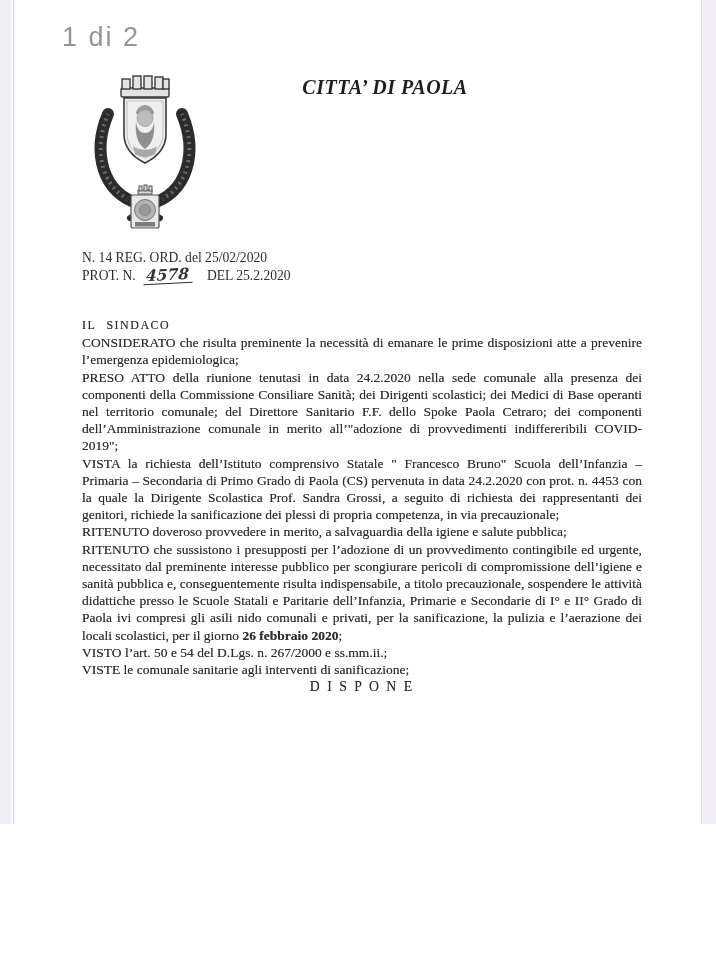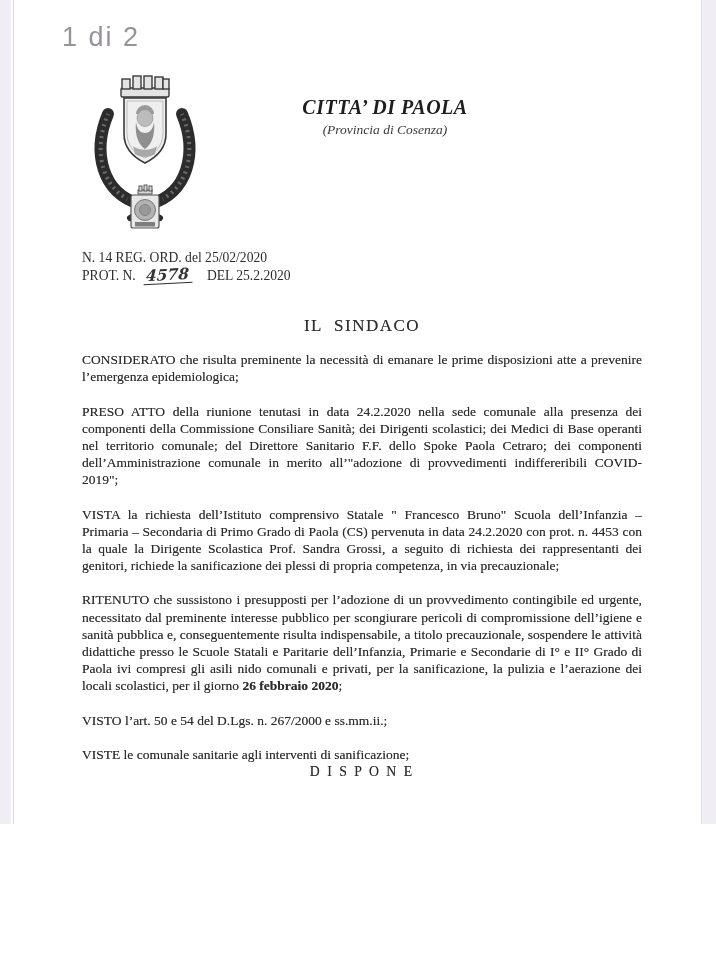--- a/index.html
+++ b/index.html
@@ -11,34 +11,34 @@
          font-family:"Liberation Serif", serif;color:var(--ink);}
   .strip-left{position:absolute;left:0;top:0;width:11px;height:960px;background:var(--strip);}
   .edge-line{position:absolute;left:13px;top:0;width:1px;height:960px;background:var(--strip-line);}
   .strip-right{position:absolute;left:701px;top:0;width:15px;height:960px;background:var(--strip);border-left:1px solid #e3dfe6;}
 
   .page-indicator{position:absolute;left:62px;top:22px;font-family:"Liberation Sans",sans-serif;
     font-size:27px;letter-spacing:2px;color:var(--muted);}
 
   .crest{position:absolute;left:84px;top:72px;width:122px;height:166px;}
 
-  .header-text{position:absolute;left:155px;top:96px;width:460px;text-align:center;}
+  .header-text{position:absolute;left:155px;top:76px;width:460px;text-align:center;}
   .doc-title{font-size:20px;font-weight:bold;font-style:italic;letter-spacing:.5px;color:#1e1e1e;}
   .doc-subtitle{font-size:13.5px;font-style:italic;margin-top:3px;color:#3a3a3a;}
 
   .registry{position:absolute;left:82px;top:249px;font-size:13.6px;line-height:17px;white-space:nowrap;}
   .prot-number{display:inline-block;font-family:"DejaVu Serif",serif;font-style:italic;font-weight:bold;
     font-size:15.5px;border-bottom:1.4px solid #2d2d2d;padding:0 4px 0 2px;margin:0 6px 0 8px;
     transform:rotate(-3deg) skewX(-6deg);color:#333;}
   .prot-suffix{margin-left:8px;}
 
   .doc-body{position:absolute;left:82px;top:317px;width:560px;font-size:13.5px;line-height:17.2px;
     text-align:justify;text-shadow:0 0 .3px rgba(40,40,40,.55);}
-  .doc-heading{text-align:center;letter-spacing:1.5px;word-spacing:6px;font-size:17px;}
-  .doc-body p{margin-top:17px;}
+  .doc-heading{letter-spacing:1.5px;word-spacing:6px;font-size:12px;}
+  .doc-body p{}
   .doc-body p.first{margin-top:15px;}
   .bold{font-weight:bold;}
   .dispone{text-align:center;letter-spacing:2px;margin-top:0;font-size:13.8px;}
 </style>
 </head>
 <body>
 
 <div class="stage">
   <div class="strip-left"></div>
   <div class="edge-line"></div>
@@ -79,33 +79,33 @@
       <rect x="65" y="114" width="3" height="5"></rect>
     </g>
     <rect x="47" y="123" width="28" height="33" rx="2" fill="#e8e8e8" stroke="#555" stroke-width="1.2"></rect>
     <circle cx="61" cy="138" r="10.5" fill="#b2b2b2" stroke="#777" stroke-width="1"></circle>
     <circle cx="61" cy="138" r="5.5" fill="#999" stroke="#7a7a7a" stroke-width=".8"></circle>
     <rect x="51" y="150" width="20" height="4.5" fill="#7d7d7d"></rect>
   </svg>
 
   <div class="header-text">
     <div class="doc-title">CITTA’ DI PAOLA</div>
-    <div class="doc-subtitle">(Provincia di Cosenza)</div>
   </div>
 
   <div class="registry">
     <div>N. 14 REG. ORD. del 25/02/2020</div>
     <div><span>PROT. N.</span><span class="prot-number">4578</span><span class="prot-suffix">DEL  25.2.2020</span></div>
   </div>
 
   <div class="doc-body">
     <div class="doc-heading">IL SINDACO</div>
 
     <p><span>CONSIDERATO che risulta preminente la necessità di emanare le prime disposizioni atte a prevenire l’emergenza epidemiologica;</span><span class="bold"></span><span></span></p>
     <p><span>PRESO ATTO della riunione tenutasi in data 24.2.2020 nella sede comunale alla presenza dei componenti della Commissione Consiliare Sanità; dei Dirigenti scolastici; dei Medici di Base operanti nel territorio comunale; del Direttore Sanitario F.F. dello Spoke Paola Cetraro; dei componenti dell’Amministrazione comunale in merito all’"adozione di provvedimenti indiffereribili COVID-2019";</span><span class="bold"></span><span></span></p>
     <p><span>VISTA la richiesta dell’Istituto comprensivo Statale " Francesco Bruno" Scuola dell’Infanzia – Primaria – Secondaria di Primo Grado di Paola (CS) pervenuta in data 24.2.2020 con prot. n. 4453 con la quale la Dirigente Scolastica Prof. Sandra Grossi, a seguito di richiesta dei rappresentanti dei genitori, richiede la sanificazione dei plessi di propria competenza, in via precauzionale;</span><span class="bold"></span><span></span></p>
+    <p><span>RITENUTO doveroso provvedere in merito, a salvaguardia della igiene e salute pubblica;</span><span class="bold"></span><span></span></p>
     <p><span>RITENUTO che sussistono i presupposti per l’adozione di un provvedimento contingibile ed urgente, necessitato dal preminente interesse pubblico per scongiurare pericoli di compromissione dell’igiene e sanità pubblica e, conseguentemente risulta indispensabile, a titolo precauzionale, sospendere le attività didattiche presso le Scuole Statali e Paritarie dell’Infanzia, Primarie e Secondarie di I° e II° Grado di Paola ivi compresi gli asili nido comunali e privati, per la sanificazione, la pulizia e l’aerazione dei locali scolastici, per il giorno </span><span class="bold">26 febbraio 2020</span><span>;</span></p>
     <p><span>VISTO l’art. 50 e 54 del D.Lgs. n. 267/2000 e ss.mm.ii.;</span><span class="bold"></span><span></span></p>
     <p><span>VISTE le comunale sanitarie agli interventi di sanificazione;</span><span class="bold"></span><span></span></p>
 
     <div class="dispone">D I S P O N E</div>
   </div>
 </div>
 
 </body></html>

